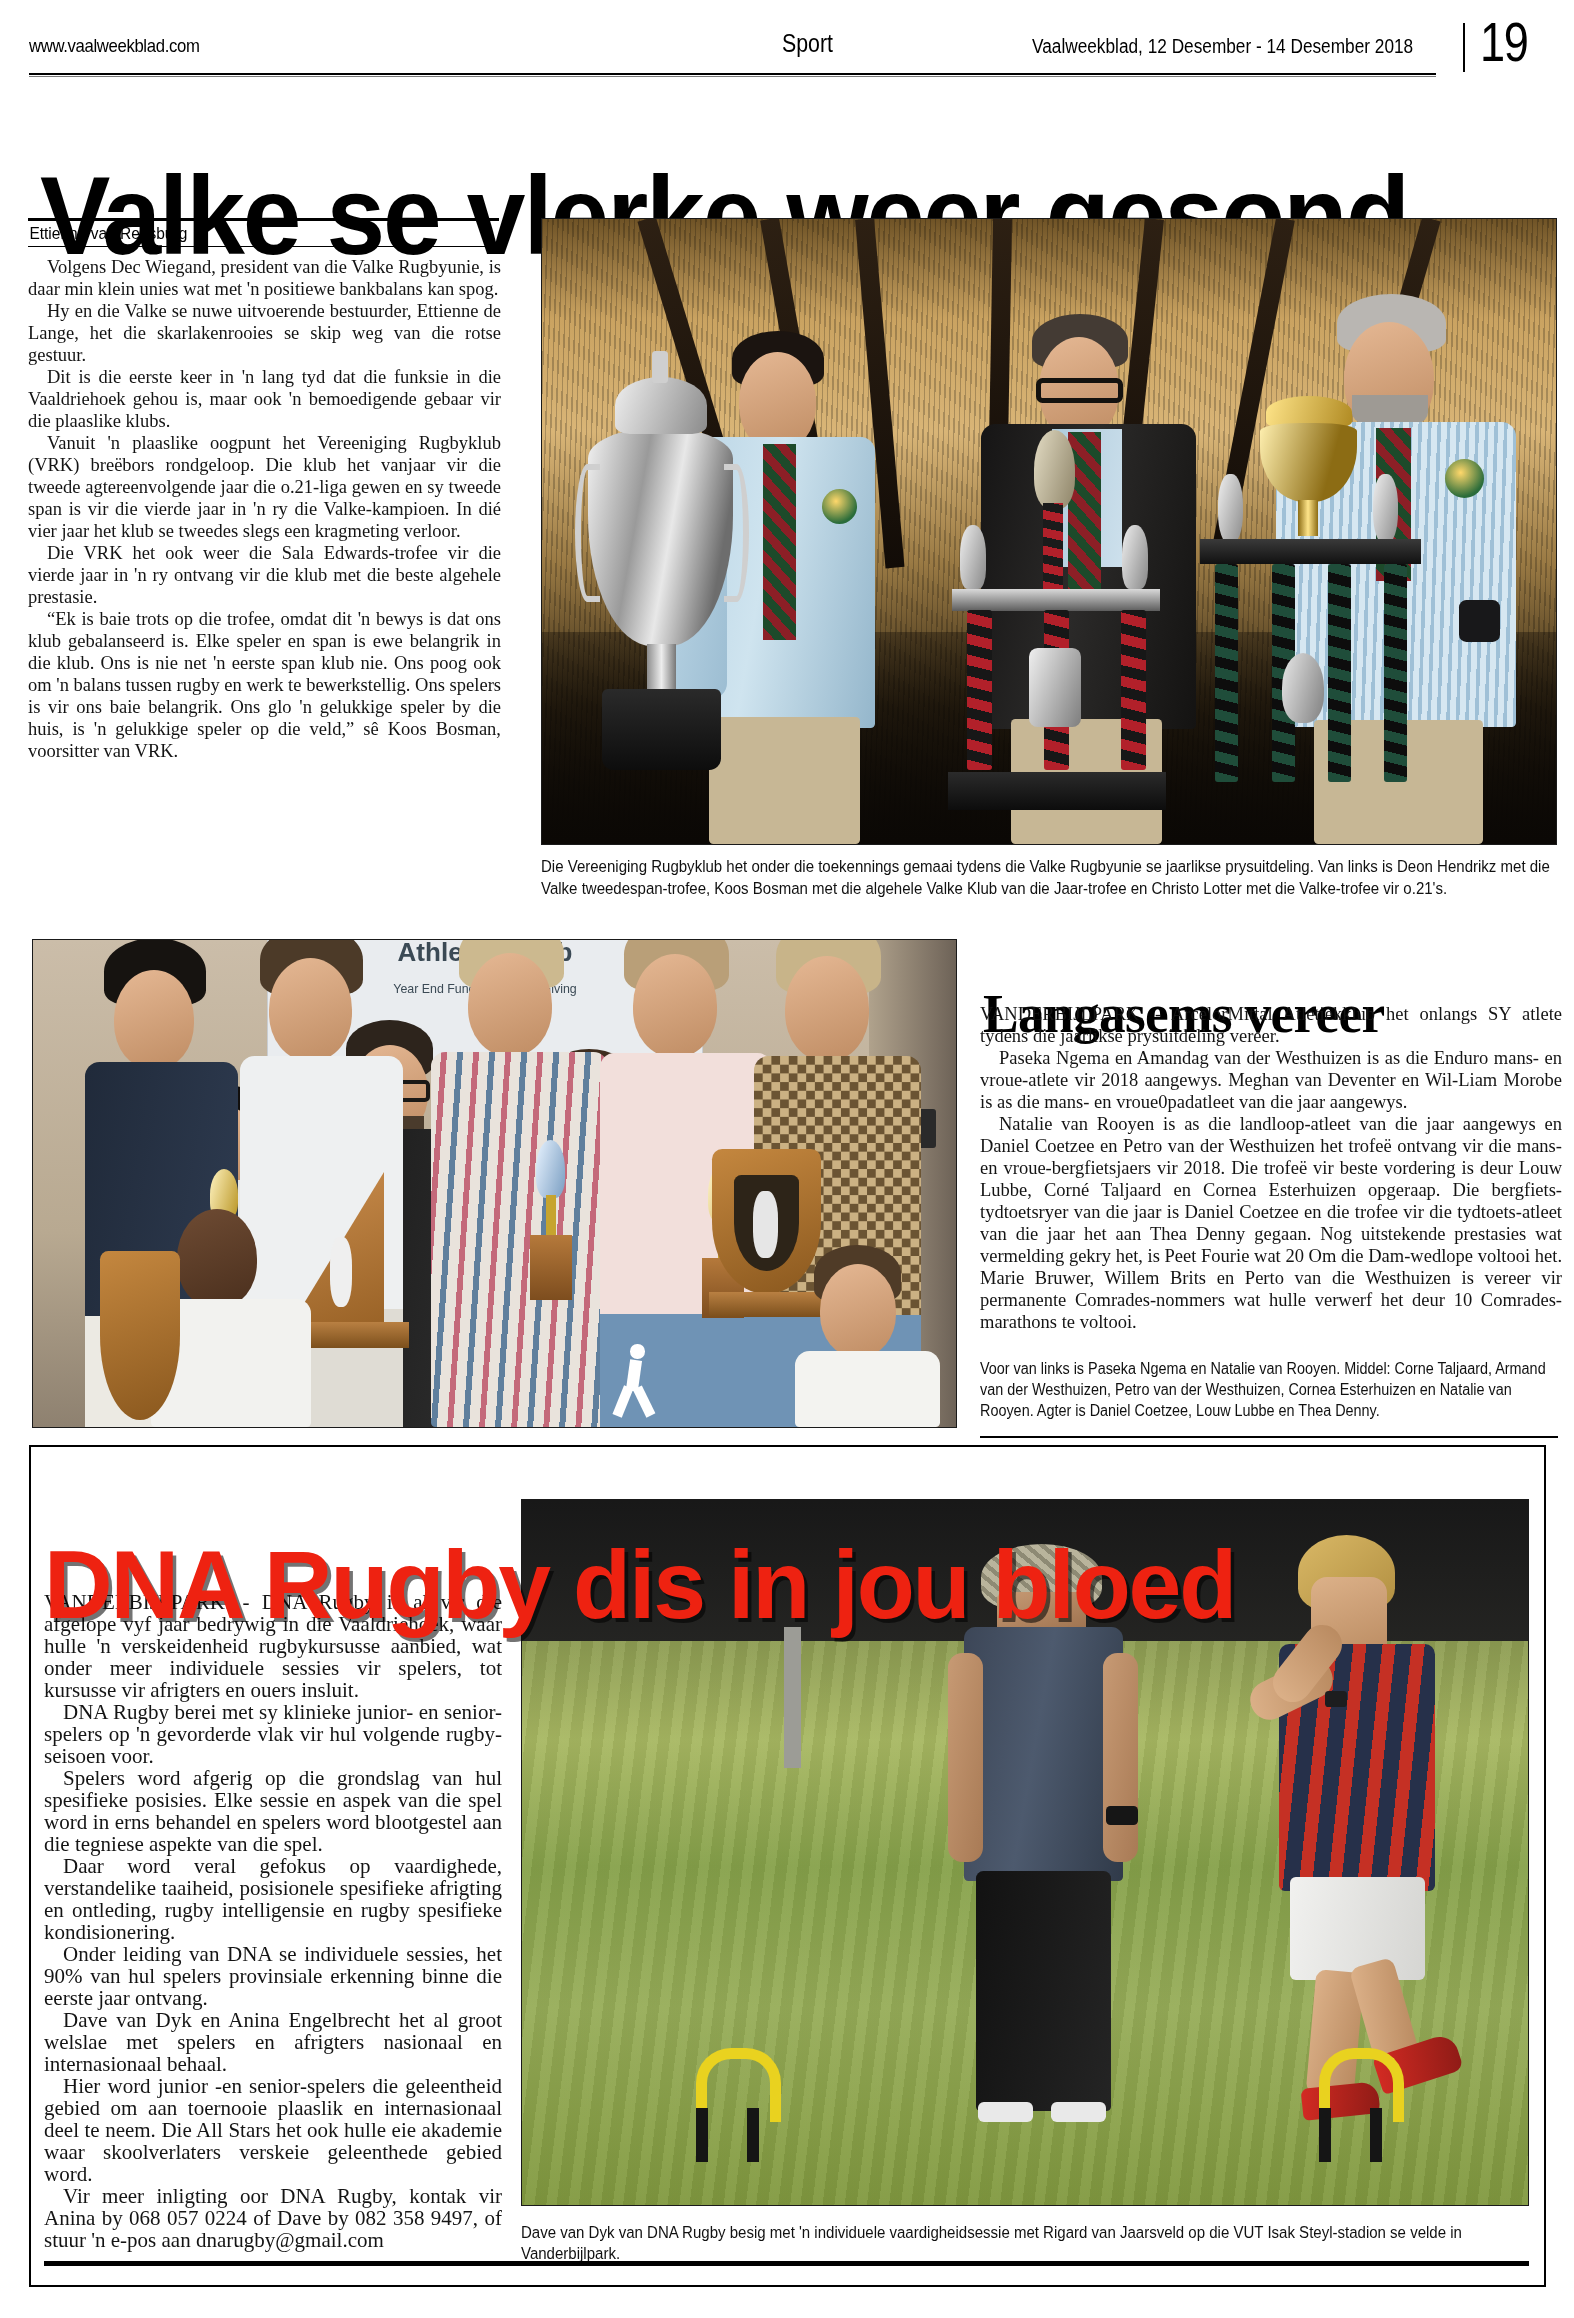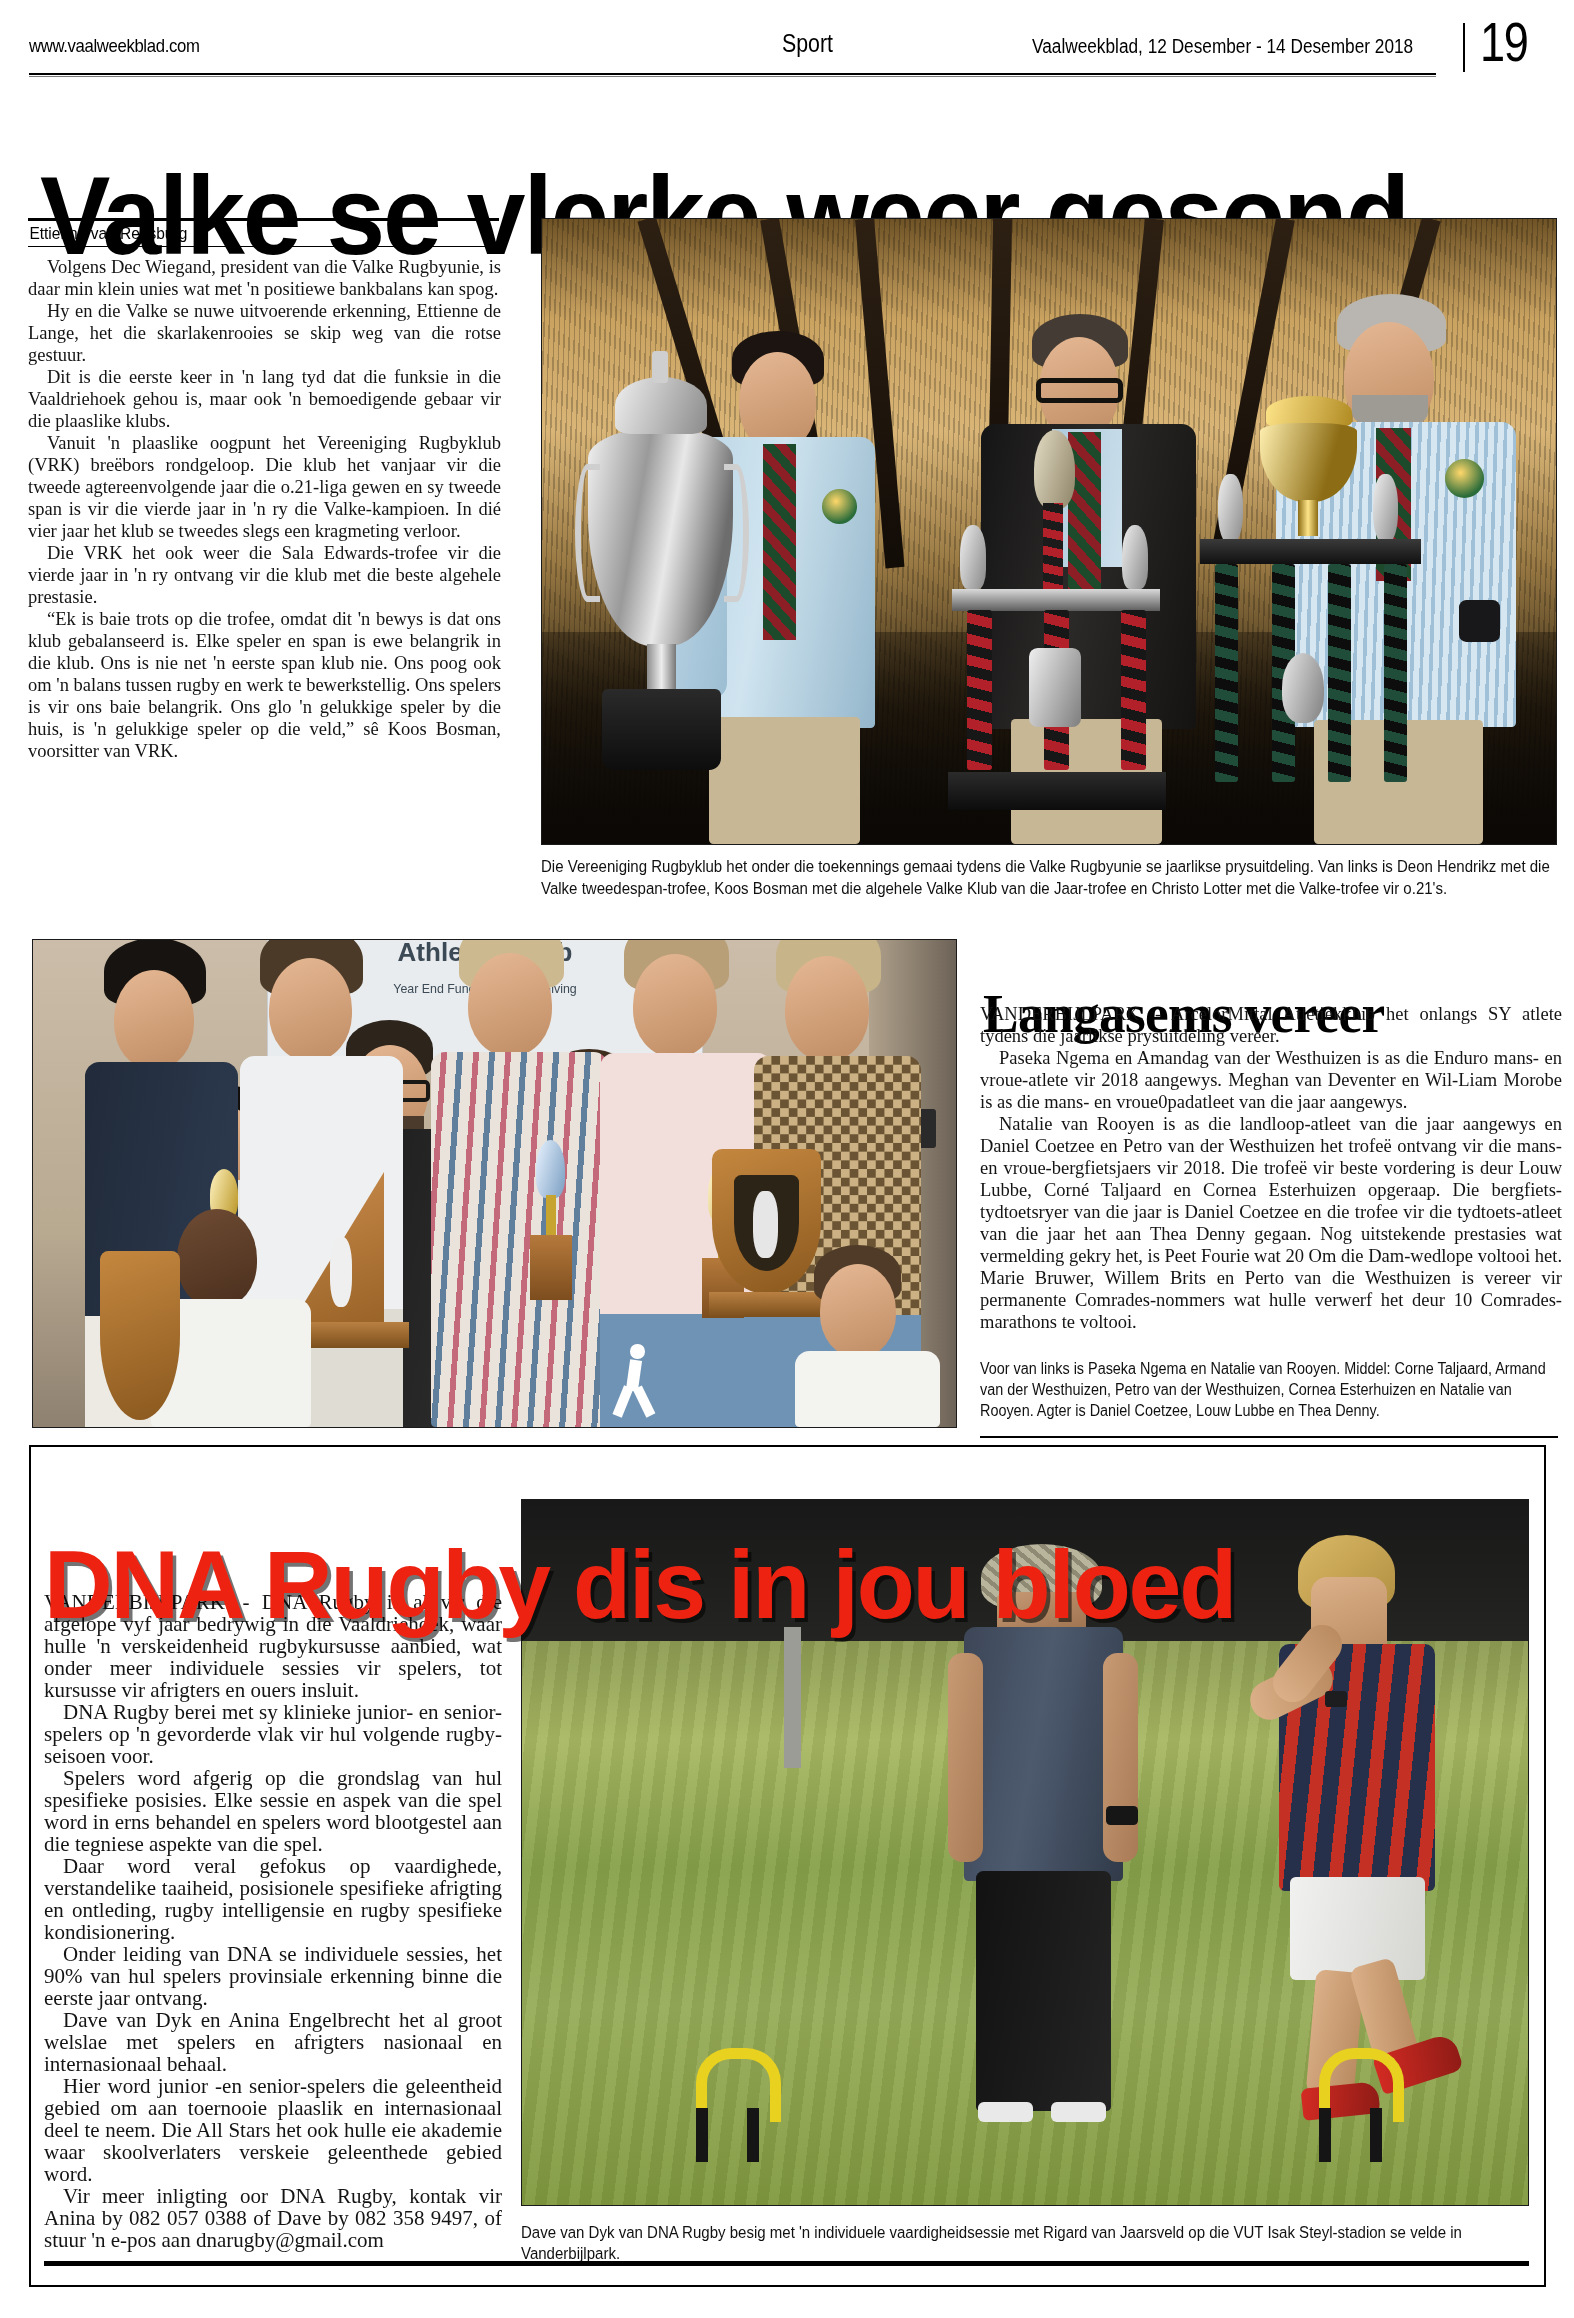--- a/index.html
+++ b/index.html
@@ -259,21 +259,21 @@
 <h1 class="headline-main" data-name="main-headline">Valke se vlerke weer gesond</h1>
 
 <div class="byline-box" data-name="byline-block">
   <div class="rule-top" data-name="byline-top-rule"></div>
   <div class="byline-name" data-name="byline-author-name">Ettienne van Rensburg</div>
   <div class="rule-bot" data-name="byline-bottom-rule"></div>
 </div>
 
 <div class="body-col" id="col1-text" data-name="main-article-body">
   <p data-name="paragraph">Volgens Dec Wiegand, president van die Valke Rugbyunie, is daar min klein unies wat met 'n positiewe bankbalans kan spog.</p>
-  <p data-name="paragraph">Hy en die Valke se nuwe uitvoerende erkenning, Ettienne de Lange, het die skarlakenrooies se skip weg van die rotse gestuur.</p>
+  <p data-name="paragraph">Hy en die Valke se nuwe uitvoerende bestuurder, Ettienne de Lange, het die skarlakenrooies se skip weg van die rotse gestuur.</p>
   <p data-name="paragraph">Dit is die eerste keer in 'n lang tyd dat die funksie in die Vaaldriehoek gehou is, maar ook 'n bemoedigende gebaar vir die plaaslike klubs.</p>
   <p data-name="paragraph">Vanuit 'n plaaslike oogpunt het Vereeniging Rugbyklub (VRK) breëbors rondgeloop. Die klub het vanjaar vir die tweede agtereenvolgende jaar die o.21-liga gewen en sy tweede span is vir die vierde jaar in 'n ry die Valke-kampioen. In dié vier jaar het klub se tweedes slegs een kragmeting verloor.</p>
   <p data-name="paragraph">Die VRK het ook weer die Sala Edwards-trofee vir die vierde jaar in 'n ry ontvang vir die klub met die beste algehele prestasie.</p>
   <p data-name="paragraph">“Ek is baie trots op die trofee, omdat dit 'n bewys is dat ons klub gebalanseerd is. Elke speler en span is ewe belangrik in die klub. Ons is nie net 'n eerste span klub nie. Ons poog ook om 'n balans tussen rugby en werk te bewerkstellig. Ons spelers is vir ons baie belangrik. Ons glo 'n gelukkige speler by die huis, is 'n gelukkige speler op die veld,” sê Koos Bosman, voorsitter van VRK.</p>
 </div>
 
 <div class="photo" id="photo-trophies" data-name="trophy-presentation-photo">
   <div class="ph-bg thatch" data-name="photo-background"></div>
 
   <div class="beam" style="left:95px; transform:rotate(-17deg);" data-name="roof-beam"></div>
@@ -523,18 +523,18 @@
 <h2 id="headline-dna" data-name="dna-rugby-headline">DNA Rugby dis in jou bloed</h2>
 
 <div class="body-col" id="col-dna" data-name="dna-rugby-article-body">
   <p class="first" data-name="paragraph">VANDERBIJLPARK. - DNA Rugby is al vir die afgelope vyf jaar bedrywig in die Vaaldriehoek, waar hulle 'n verskeidenheid rugbykursusse aanbied, wat onder meer individuele sessies vir spelers, tot kursusse vir afrigters en ouers insluit.</p>
   <p data-name="paragraph">DNA Rugby berei met sy klinieke junior- en senior-spelers op 'n gevorderde vlak vir hul volgende rugby-seisoen voor.</p>
   <p data-name="paragraph">Spelers word afgerig op die grondslag van hul spesifieke posisies. Elke sessie en aspek van die spel word in erns behandel en spelers word blootgestel aan die tegniese aspekte van die spel.</p>
   <p data-name="paragraph">Daar word veral gefokus op vaardighede, verstandelike taaiheid, posisionele spesifieke afrigting en ontleding, rugby intelligensie en rugby spesifieke kondisionering.</p>
   <p data-name="paragraph">Onder leiding van DNA se individuele sessies, het 90% van hul spelers provinsiale erkenning binne die eerste jaar ontvang.</p>
   <p data-name="paragraph">Dave van Dyk en Anina Engelbrecht het al groot welslae met spelers en afrigters nasionaal en internasionaal behaal.</p>
   <p data-name="paragraph">Hier word junior -en senior-spelers die geleentheid gebied om aan toernooie plaaslik en internasionaal deel te neem. Die All Stars het ook hulle eie akademie waar skoolverlaters verskeie geleenthede gebied word.</p>
-  <p data-name="paragraph">Vir meer inligting oor DNA Rugby, kontak vir Anina by 082 057 0388 of Dave by 082 358 9497, of stuur 'n e-pos aan dnarugby@gmail.com</p>
+  <p data-name="paragraph">Vir meer inligting oor DNA Rugby, kontak vir Anina by 068 057 0224 of Dave by 082 358 9497, of stuur 'n e-pos aan dnarugby@gmail.com</p>
 </div>
 
 <div class="caption" id="caption-dna" data-name="dna-rugby-photo-caption">Dave van Dyk van DNA Rugby besig met 'n individuele vaardigheidsessie met Rigard van Jaarsveld op die VUT Isak Steyl-stadion se velde in Vanderbijlpark.</div>
 <div class="hairline" id="dna-bottom-rule" data-name="dna-bottom-rule"></div>
 
 
 </body></html>

